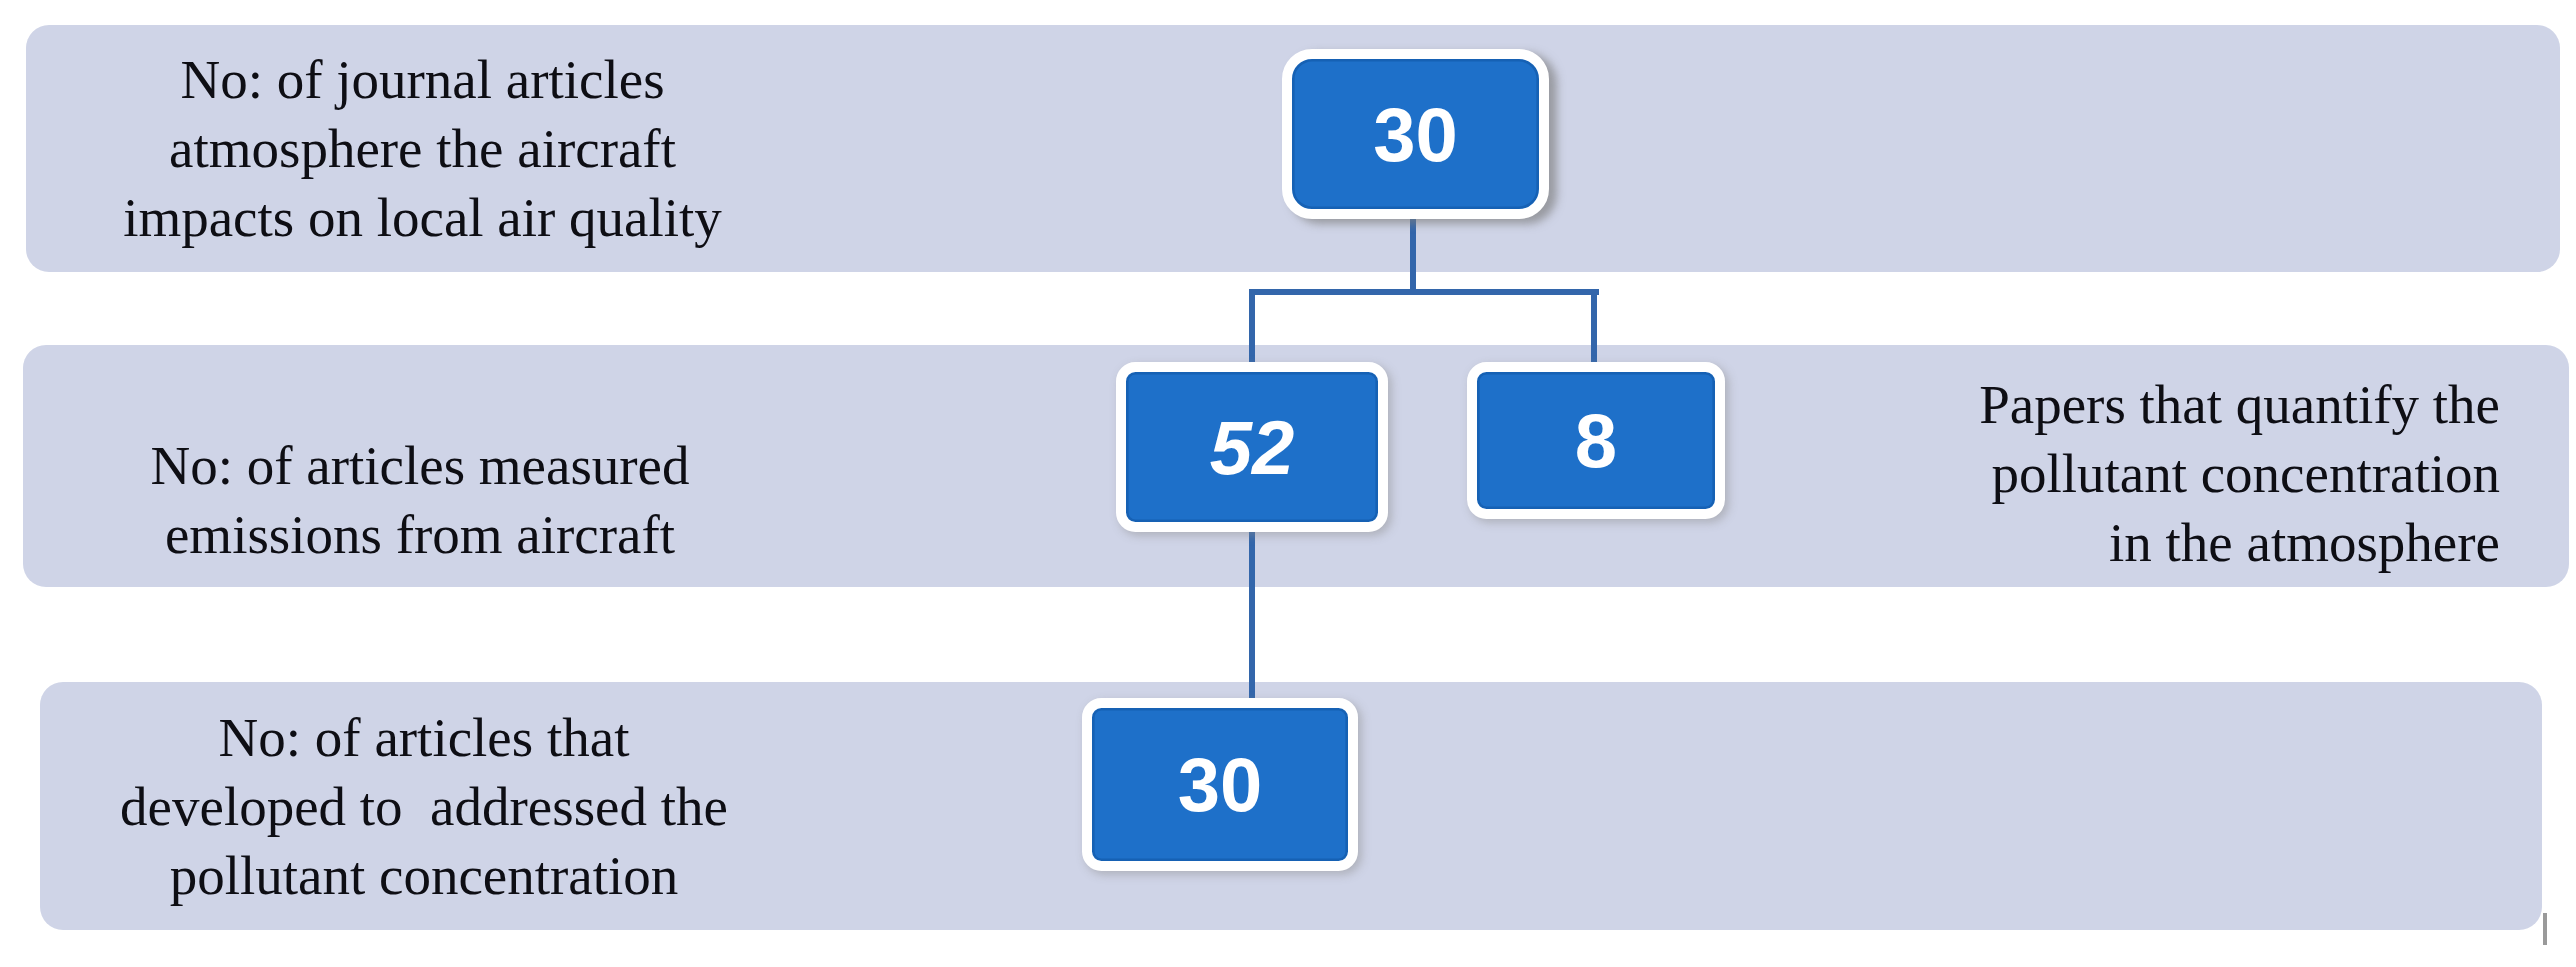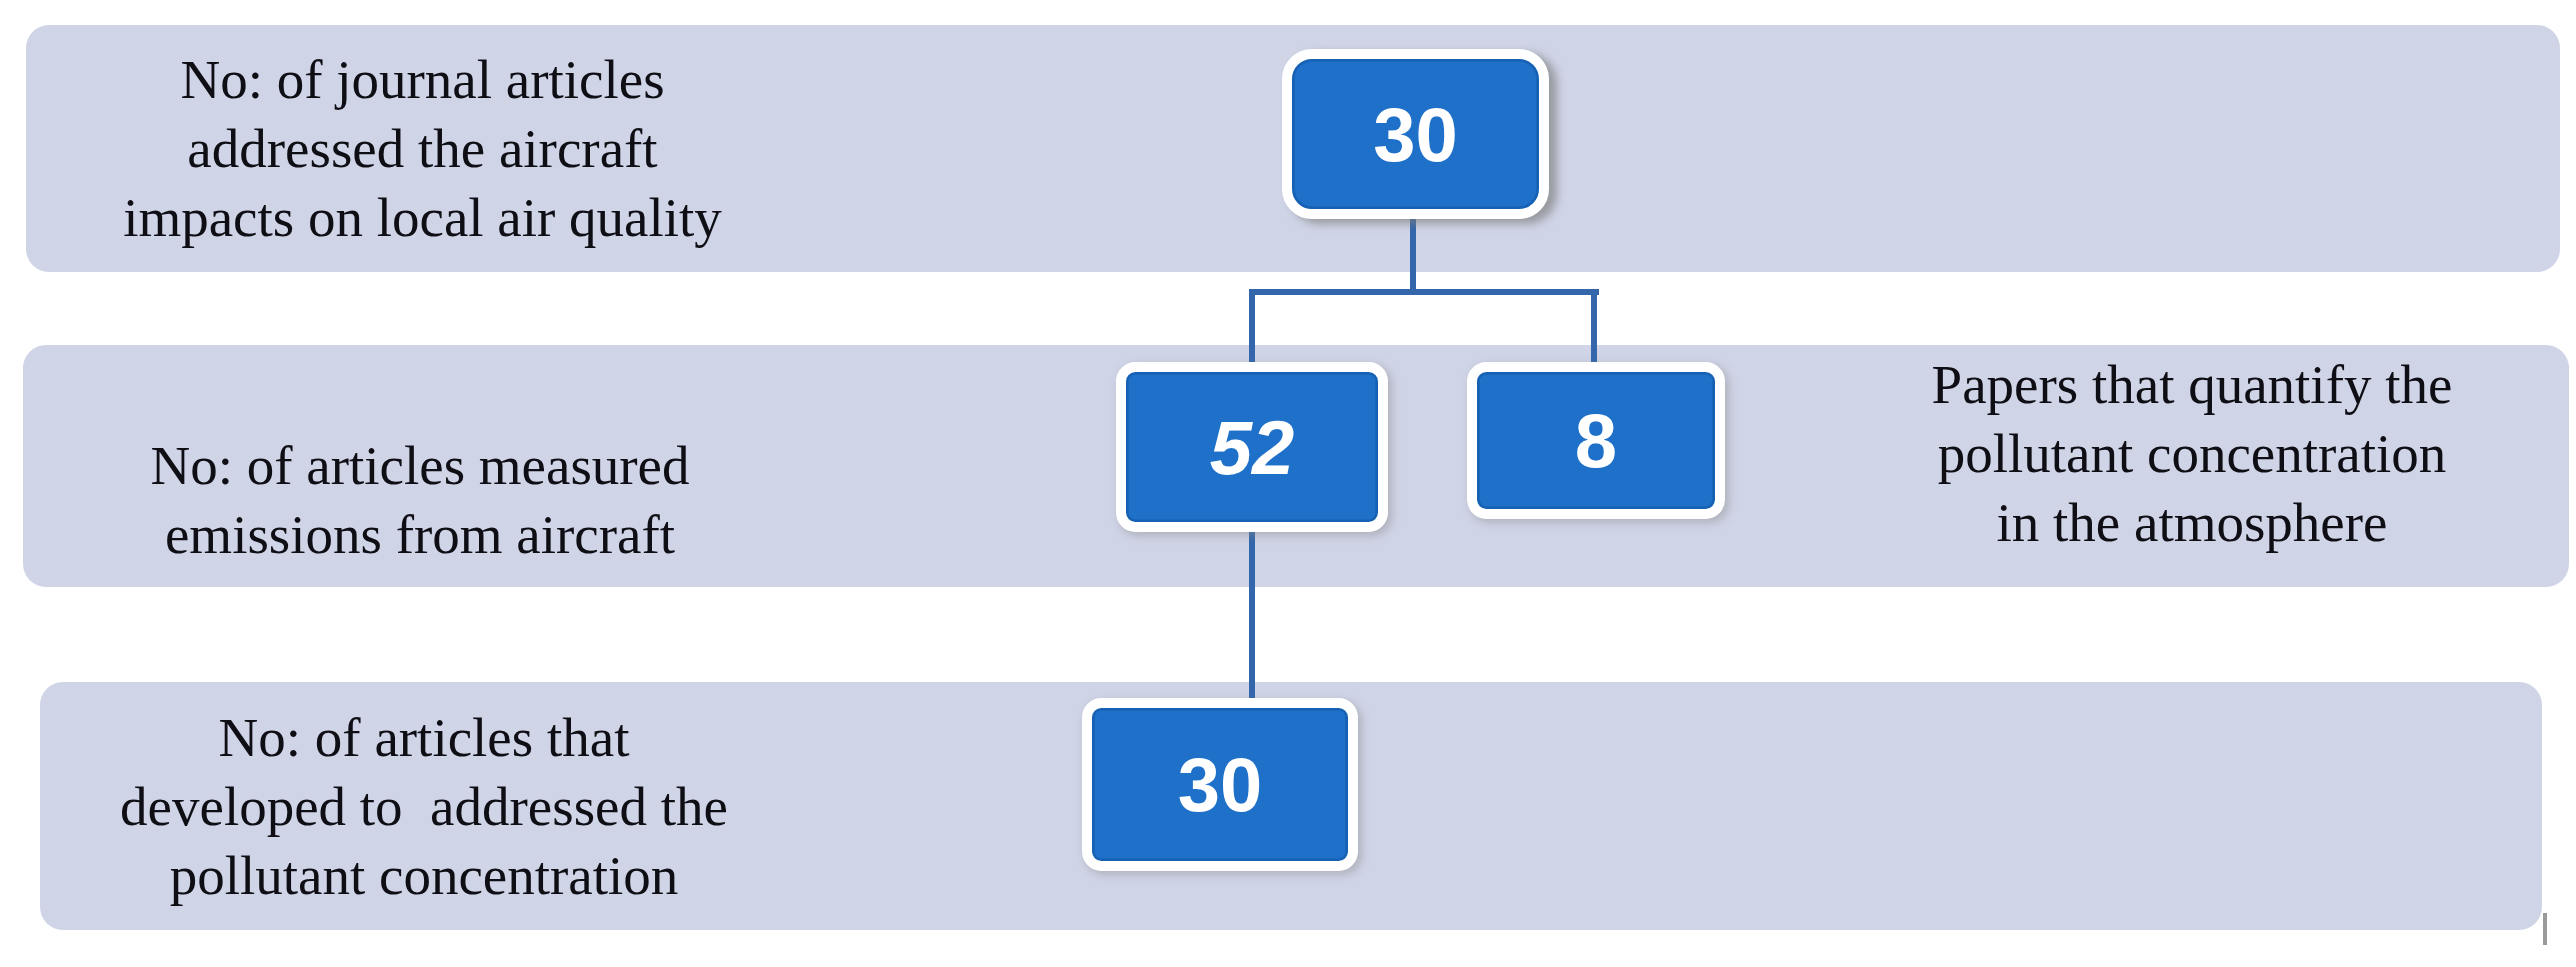--- a/index.html
+++ b/index.html
@@ -27,21 +27,21 @@
     font-size: 55px;
     line-height: 69px;
     text-align: center;
     display: flex;
     flex-direction: column;
     justify-content: center;
   }
   .label div { white-space: pre-wrap; }
   .label-r1      { left: 35px;   top: 25px;  width: 775px; height: 247px; }
   .label-r2      { left: 50px;   top: 345px; width: 740px; height: 310px; }
-  .label-r2right { left: 1884px; top: 332px; width: 616px; height: 242px; }
+  .label-r2right { left: 1884px; top: 352px; width: 616px; height: 242px; align-items: flex-end; }
   .label-r3      { left: 54px;   top: 682px; width: 740px; height: 248px; }
 
   .node {
     position: absolute;
     box-sizing: border-box;
     background: var(--node-fill, #1e70c9);
     border: 10.6px solid var(--node-border, #ffffff);
     color: var(--node-text, #ffffff);
     font-family: "Liberation Sans", sans-serif;
     font-weight: bold;
@@ -82,21 +82,21 @@
   <div class="band band3"></div>
 
   <div class="connector stem-60"></div>
   <div class="connector branch-h"></div>
   <div class="connector drop-52"></div>
   <div class="connector drop-8"></div>
   <div class="connector stem-52-30"></div>
 
   <div class="label label-r1">
     <div>No: of journal articles</div>
-    <div>addressed the aircraft</div>
+    <div>atmosphere the aircraft</div>
     <div>impacts on local air quality</div>
   </div>
 
   <div class="label label-r2">
     <div>No: of articles measured</div>
     <div>emissions from aircraft</div>
   </div>
 
   <div class="label label-r2right">
     <div>Papers that quantify the</div>

